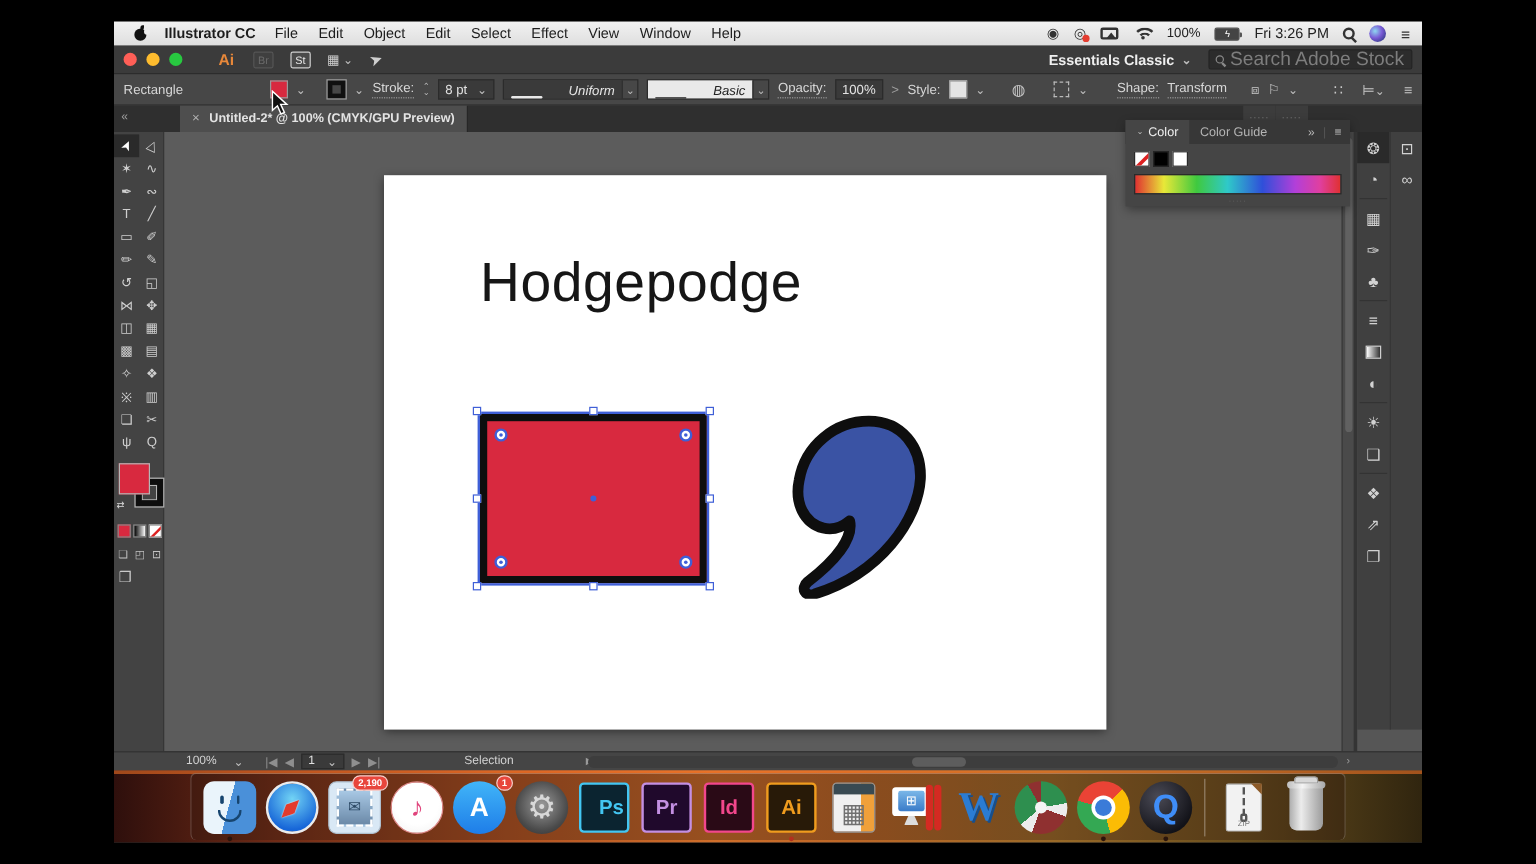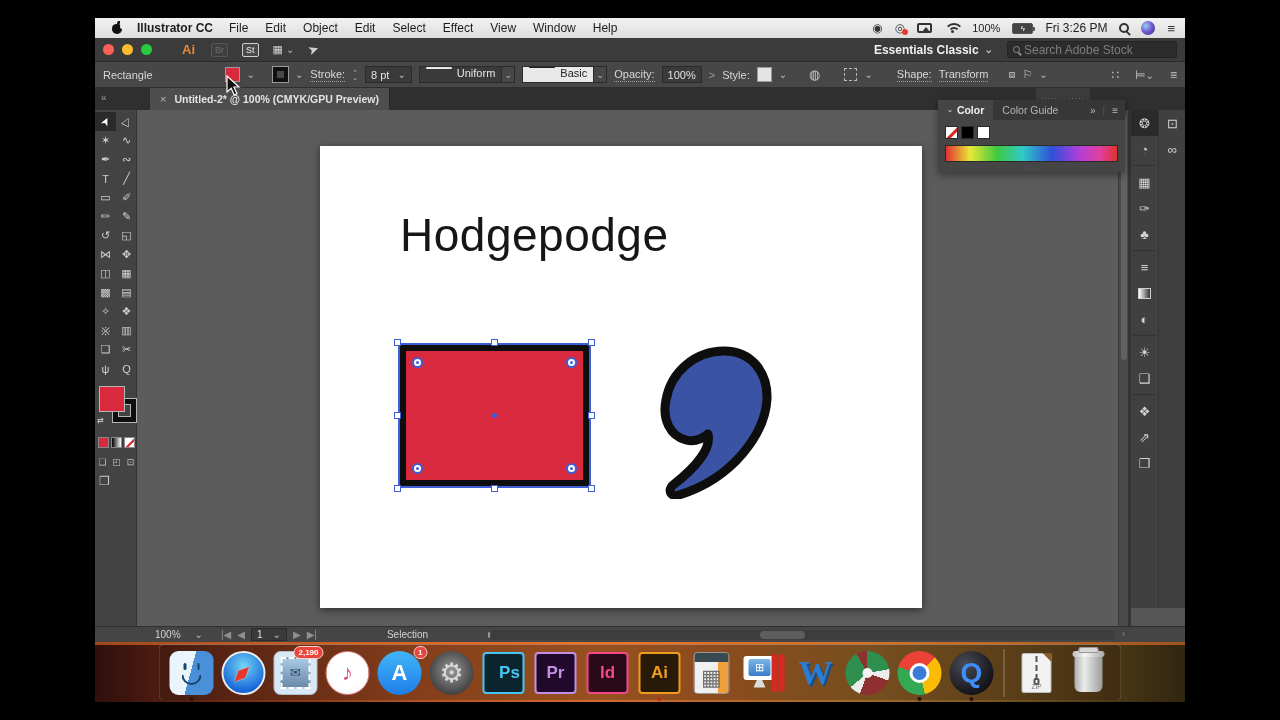--- a/index.html
+++ b/index.html
@@ -44,34 +44,34 @@
   .br { color:#6a6a6a; border:1px solid #555; background:#3f3f3f; }
   .st { color:#e8e8e8; border:1px solid #cfcfcf; background:#4a4a4a; }
   .arrange { color:#cfcfcf; font-size:11px; margin-right:14px; display:flex; align-items:center; gap:3px; }
   .share { color:#cfcfcf; font-size:13px; transform:rotate(-20deg); }
   .wsp { margin-left:auto; display:flex; align-items:center; gap:6px; color:#efefef; font-size:12px; font-weight:bold; }
   .chev { color:#bdbdbd; font-size:10px; }
   .searchbox { margin-left:14px; width:170px; height:17px; background:#2c2c2c; border:1px solid #242424; border-radius:2px;
                display:flex; align-items:center; padding:0 5px; gap:4px; }
   .searchbox .smag { width:7px; height:7px; border:1.5px solid #8a8a8a; border-radius:50%; position:relative; flex:none; }
   .searchbox .smag:after { content:""; position:absolute; right:-3px; bottom:-2px; width:4px; height:1.5px; background:#8a8a8a; transform:rotate(45deg); }
-  .searchbox input { background:transparent; border:none; outline:none; color:#8f8f8f; font-size:12px; width:100%; font-family:"Liberation Sans",sans-serif; }
+  .searchbox input { background:transparent; border:none; outline:none; color:#8f8f8f; font-size:16px; width:100%; font-family:"Liberation Sans",sans-serif;text-align:center; }
   .searchbox input::placeholder { color:#7d7d7d; }
 
   
   .controlbar { left:0; top:44px; width:1090px; height:26px; background:#474747; border-bottom:1px solid #2e2e2e;
                 display:flex; align-items:center; padding:0 8px; gap:7px; color:#d8d8d8; font-size:11px; }
   .ctl-label { color:#d6d6d6; }
   .dotted { border-bottom:1px dotted #9a9a9a; padding-bottom:1px; }
   .fillsw-c { width:15px; height:15px; background:#D8293F; border:1px solid #9a9a9a; }
   .stroksw-c { width:15px; height:15px; border:4px solid #101010; outline:1px solid #9a9a9a; background:#474747; }
   .stepper { display:flex; flex-direction:column; font-size:7px; line-height:5px; color:#bbb; }
   .field { background:#3a3a3a; border:1px solid #2b2b2b; height:17px; display:flex; align-items:center; padding:0 5px; gap:8px; color:#e2e2e2; }
   .pill { display:flex; align-items:center; height:17px; border:1px solid #2b2b2b; }
-  .pill .body { display:flex; align-items:flex-start; gap:5px; padding:0 6px; height:100%; }
+  .pill .body { display:flex; align-items:flex-end; gap:22px; padding:0 6px; height:100%;font-style:italic; }
   .pill .dd { width:13px; height:100%; display:flex; align-items:center; justify-content:center; border-left:1px solid #2b2b2b; font-size:9px; color:#bbb; }
   .wline { width:26px; height:2px; background:#e8e8e8; border-radius:1px; }
   .pill.dark .body { background:#3a3a3a; color:#e6e6e6; }
   .pill.light .body { background:#e9e9e9; color:#222; }
   .pill.light .wline { background:#222; height:1px; }
   .stylesw { width:15px; height:15px; background:#e4e4e4; border:1px solid #9a9a9a; }
   .globe { font-size:13px; color:#c9c9c9; }
   .dashbox { width:13px; height:13px; border:1px dashed #b9b9b9; }
   .ctl-right { margin-left:auto; display:flex; align-items:center; gap:16px; font-size:12px; color:#c9c9c9; }
 
@@ -121,21 +121,21 @@
   .comma { position:absolute; left:338px; top:198px; }
 
   .vscroll { left:1023px; top:92px; width:10px; height:516px; background:#4a4a4a; border-left:1px solid #3a3a3a; }
   .vthumb { position:absolute; left:1.5px; top:5px; width:6px; height:245px; background:#616161; border-radius:3px; }
   .dockdivider { left:1033px; top:92px; width:3px; height:516px; background:#343434; }
 
   
   .colorpanel { left:843px; top:82px; width:187px; height:72px; background:#454545; box-shadow:0 3px 8px rgba(0,0,0,.4); z-index:5; }
   .cp-head { height:20px; background:#373737; display:flex; align-items:stretch; font-size:10.5px; color:#b5b5b5; }
   .cp-tab { display:flex; align-items:center; padding:0 9px; gap:4px; }
-  .cp-tab.active { background:#454545; color:#f0f0f0; font-weight:bold; }
+  .cp-tab.active { background:#454545; color:#f0f0f0; font-weight:normal; }
   .cp-icons { margin-left:auto; display:flex; align-items:center; gap:7px; padding-right:7px; color:#b9b9b9; font-size:10px; }
   .cp-swrow { display:flex; gap:3px; padding:6px 0 0 7px; }
   .cp-sw { width:13px; height:13px; border:1px solid #2a2a2a; }
   .cp-none { background:#fff; position:relative; overflow:hidden; }
   .cp-none:after { content:""; position:absolute; left:-3px; top:5px; width:20px; height:2.5px; background:#d22; transform:rotate(-45deg); }
   .spectrum { position:absolute; left:7px; top:45px; width:173px; height:17px; border:1px solid #2a2a2a;
               background:linear-gradient(90deg,#e03131,#e8e838 14%,#3fc93f 30%,#2fc9c9 45%,#2f4fd9 62%,#b23fd9 78%,#e03fa0 90%,#e03131); }
   .cp-grip { position:absolute; left:50%; bottom:1px; transform:translateX(-50%); color:#6f6f6f; font-size:6px; letter-spacing:1px; }
 
   

